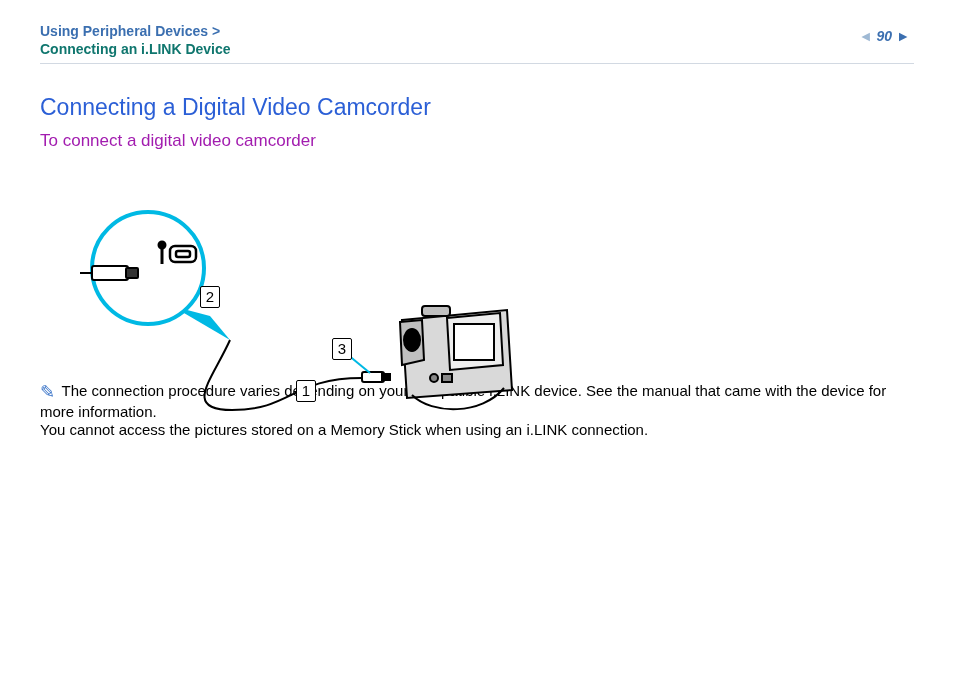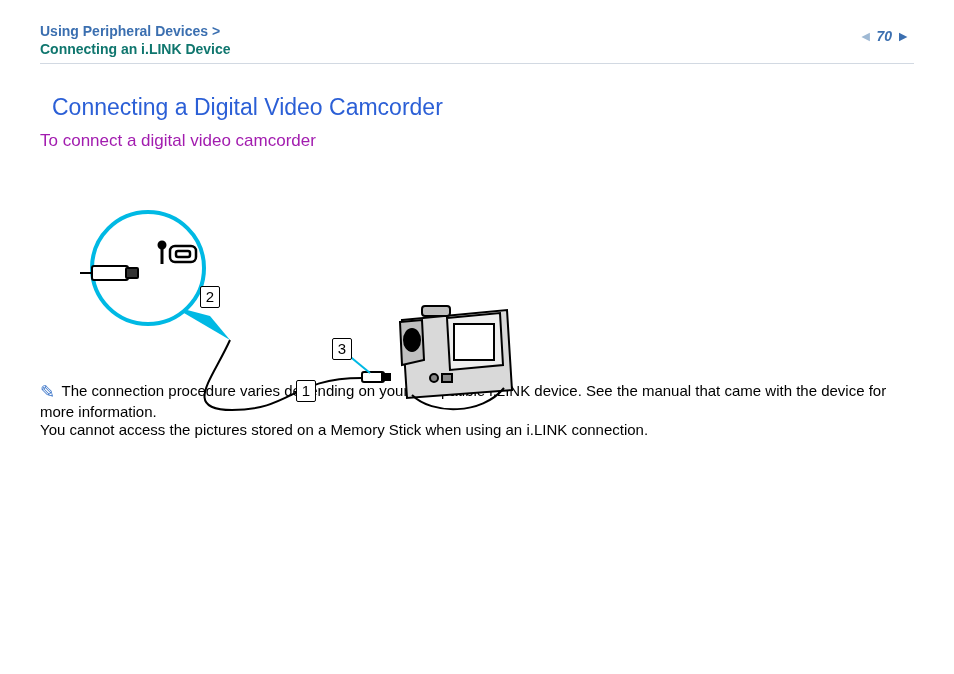--- a/index.html
+++ b/index.html
@@ -71,21 +71,21 @@
   .content {
     position: absolute;
     left: 40px;
     right: 40px;
     top: 94px;
   }
   .section-title {
     font-size: 23px;
     color: #2b5fd6;
     font-weight: 400;
-    margin: 0 0 10px 12px;
+    margin: 0 0 10px 0;
   }
   .subheading {
     font-size: 17px;
     color: #a21caf;
     margin: 0 0 10px 0;
   }
   .body-para {
     font-size: 14.5px;
     line-height: 20px;
     margin: 0 0 8px 0;
@@ -132,21 +132,21 @@
 </head>
 <body>
 
 <div class="page">
 
   <div class="hdr">
     <div class="breadcrumb1">Using Peripheral Devices &gt;</div>
     <div class="breadcrumb2">Connecting an i.LINK Device</div>
     <div class="page-num-wrap">
       <span class="nav-arrow">◄</span>
-      <span class="page-num">70</span>
+      <span class="page-num">90</span>
       <span class="nav-arrow right">►</span>
     </div>
   </div>
   <div class="hdr-rule"></div>
 
   <div class="content">
     <h1 class="section-title">Connecting a Digital Video Camcorder</h1>
     <div class="subheading">To connect a digital video camcorder</div>
 
     <div class="note-block">

